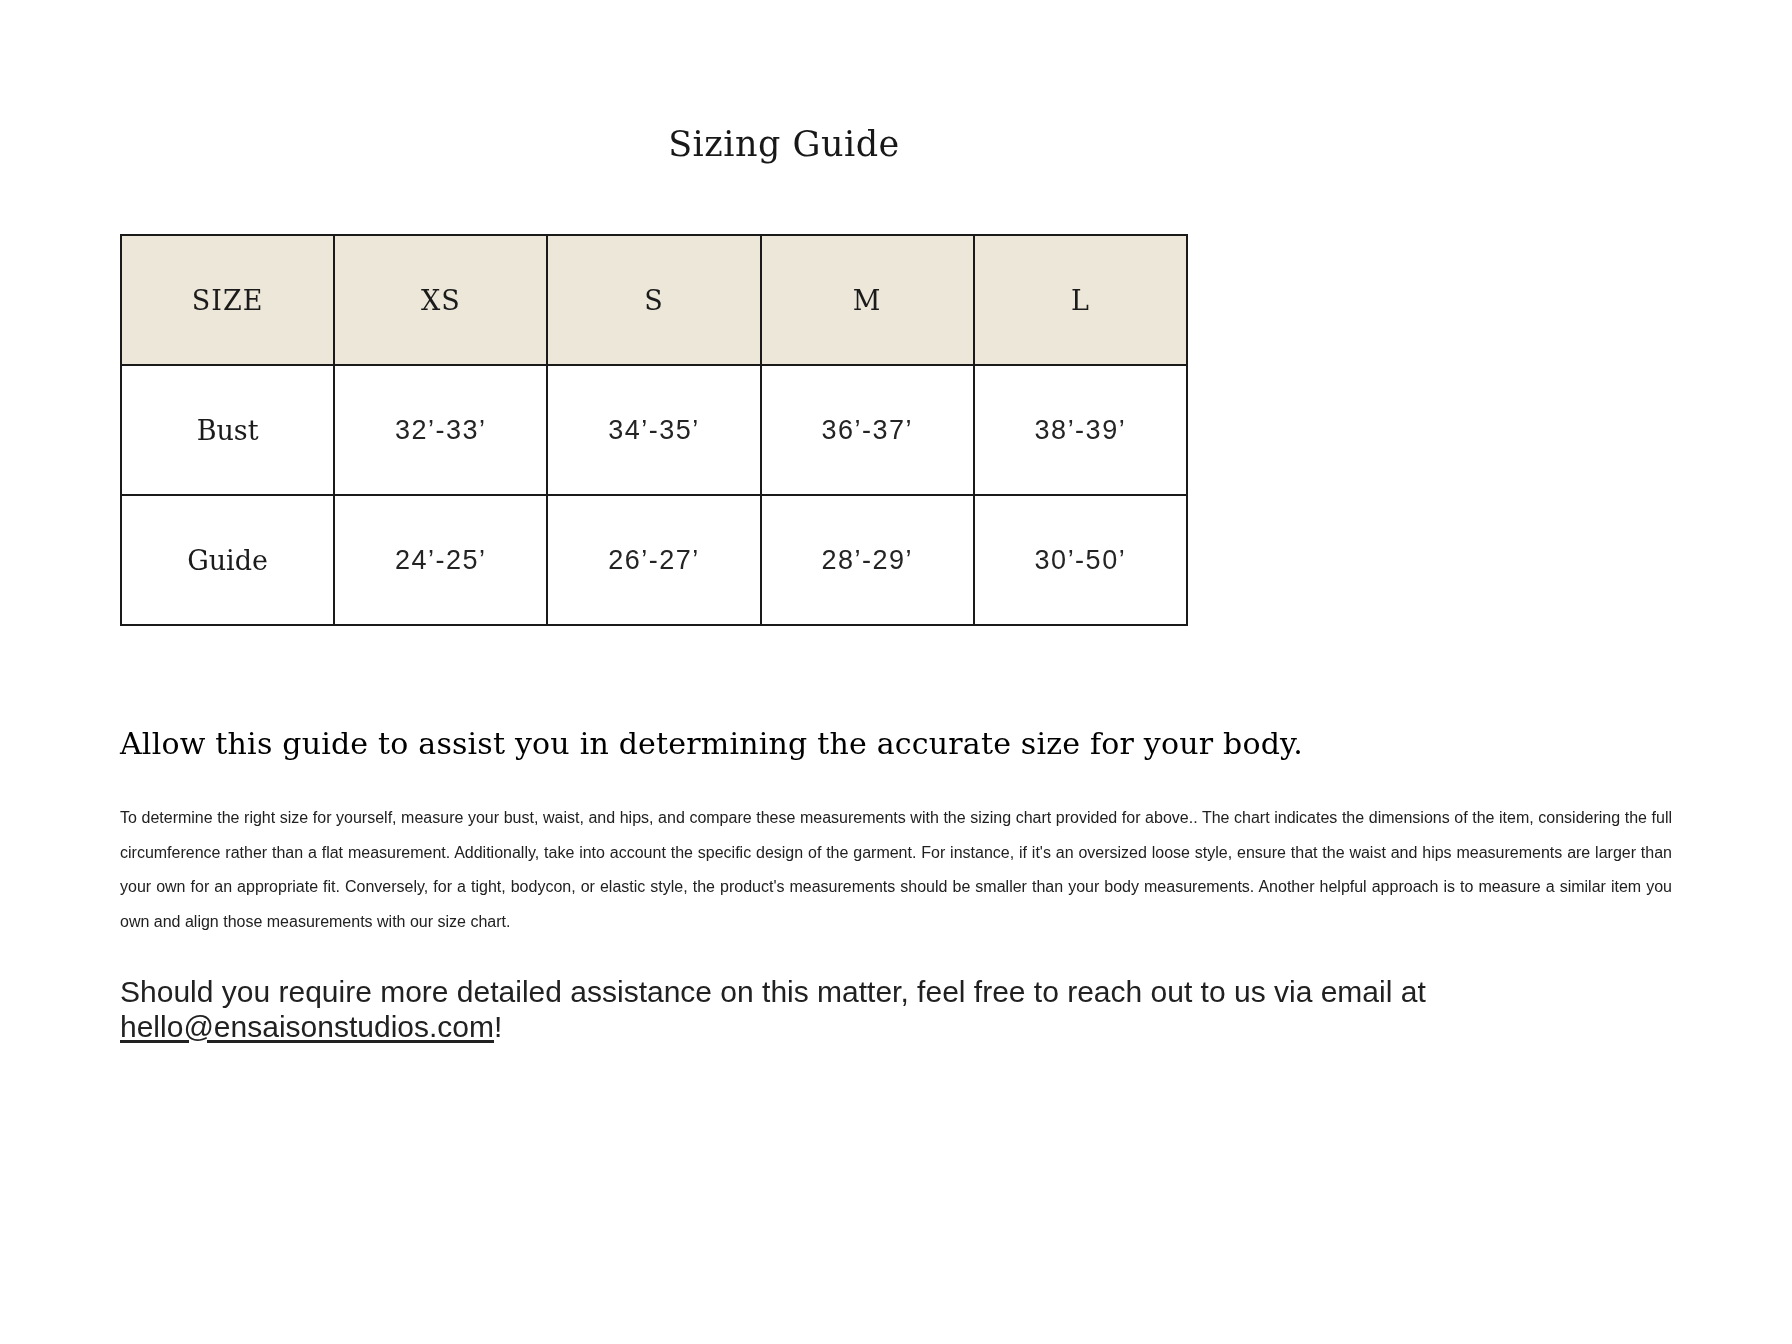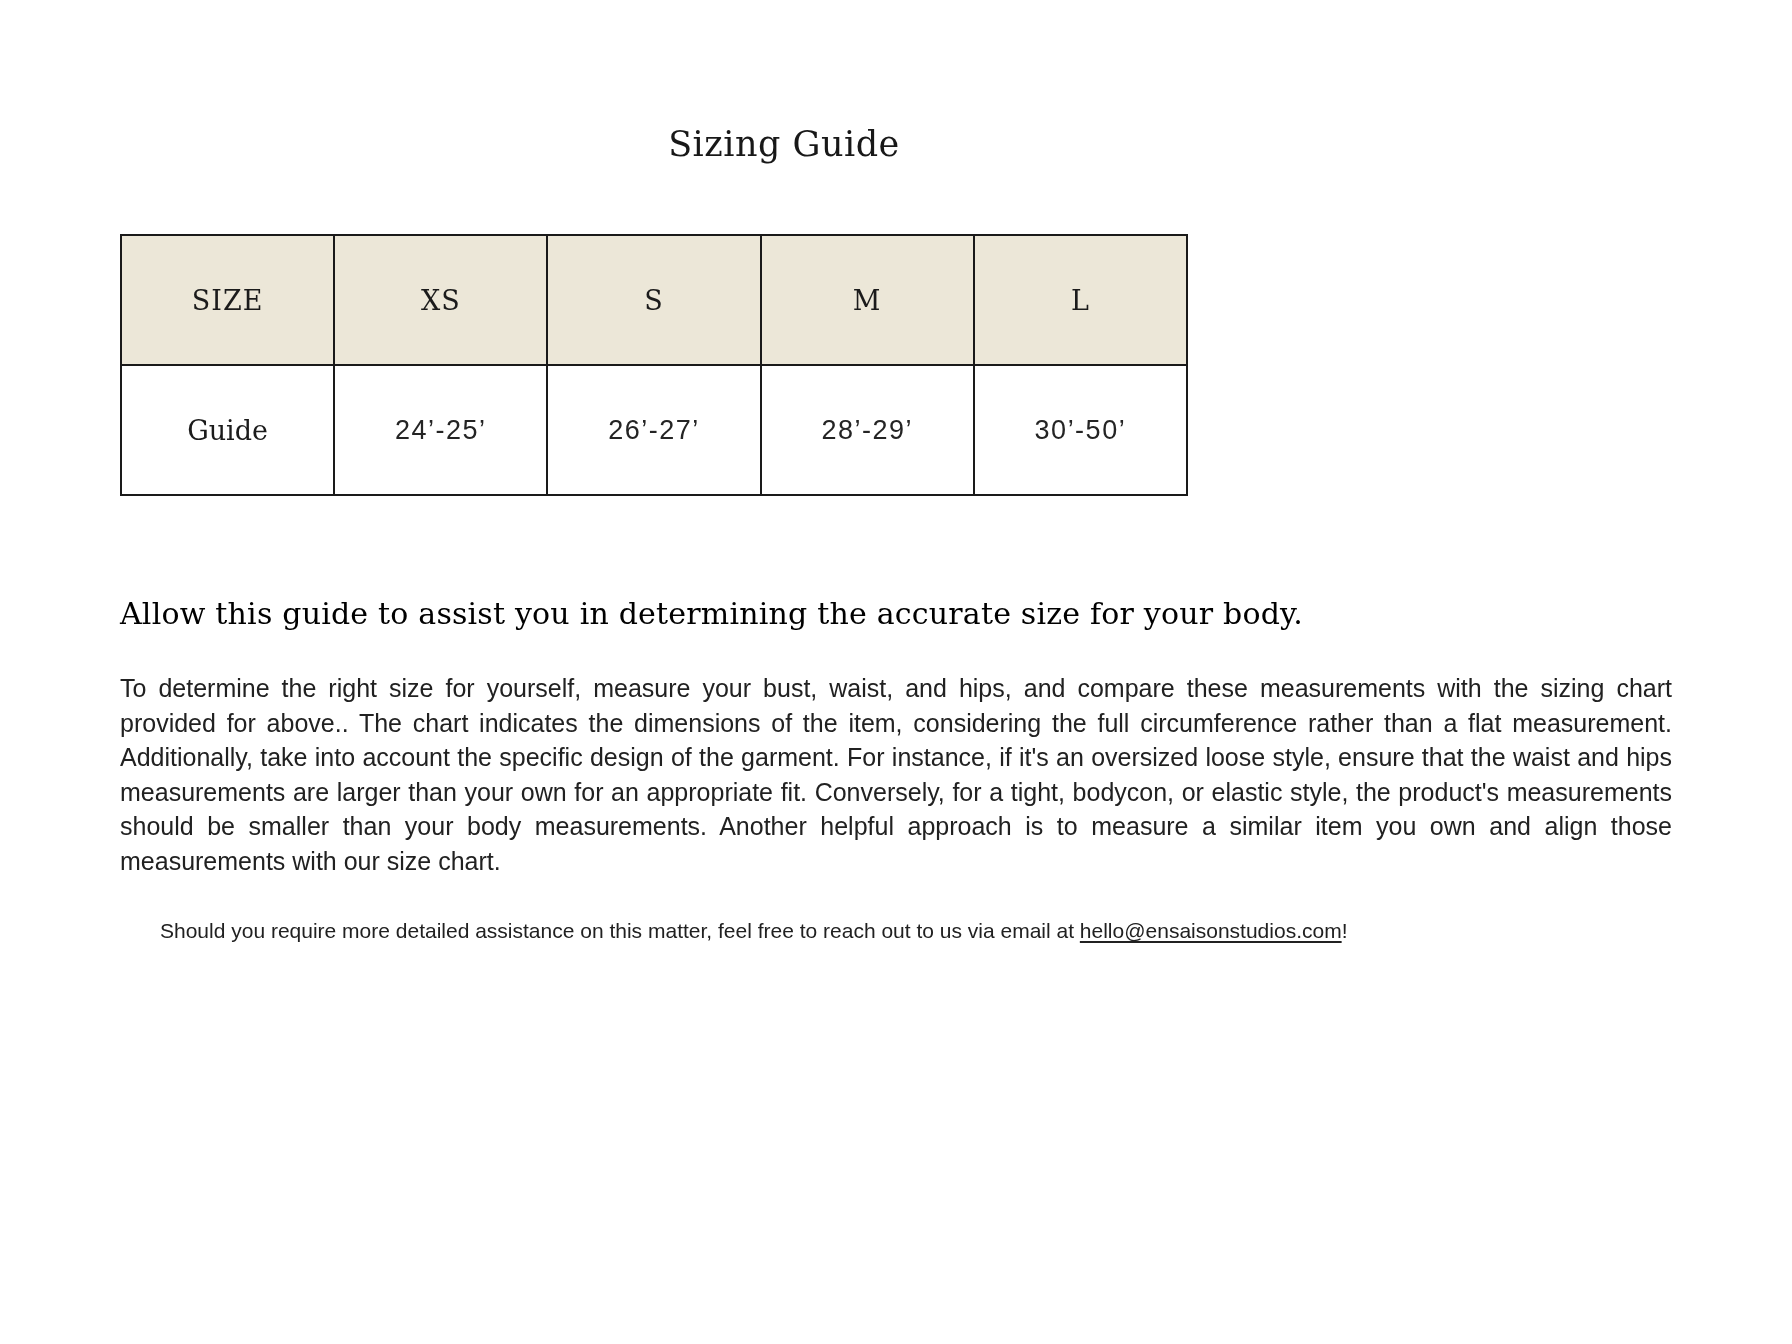--- a/index.html
+++ b/index.html
@@ -64,32 +64,31 @@
     width: 1552px;
     font-family: "DejaVu Serif", "Liberation Serif", serif;
     font-weight: 500;
     font-size: 30px;
     letter-spacing: 0.2px;
     color: #000000;
   }
   .guide-paragraph {
     margin-top: 40px;
     width: 1552px;
-    font-size: 25px;
+    font-size: 16px;
     line-height: 34.5px;
     text-align: justify;
     color: #212121;
   }
   .contact-line {
     margin-top: 36px;
     width: 1552px;
-    font-size: 21px;
+    font-size: 30px;
     line-height: 34.5px;
     color: #212121;
-    margin-left: 40px;
   }
   .email-link {
     color: #212121;
     text-decoration: underline;
     text-underline-offset: 3px;
     cursor: pointer;
   }
 </style>
 </head>
 <body>
@@ -103,20 +102,27 @@
       <tr>
         <th>SIZE</th>
         <th>XS</th>
         <th>S</th>
         <th>M</th>
         <th>L</th>
       </tr>
     </thead>
     <tbody>
       <tr>
+        <td class="row-label">Bust</td>
+        <td class="cell-value">32’-33’</td>
+        <td class="cell-value">34’-35’</td>
+        <td class="cell-value">36’-37’</td>
+        <td class="cell-value">38’-39’</td>
+      </tr>
+      <tr>
         <td class="row-label">Guide</td>
         <td class="cell-value">24’-25’</td>
         <td class="cell-value">26’-27’</td>
         <td class="cell-value">28’-29’</td>
         <td class="cell-value">30’-50’</td>
       </tr>
     </tbody>
   </table>
 
   <p class="guide-heading">Allow this guide to assist you in determining the accurate size for your body.</p>

